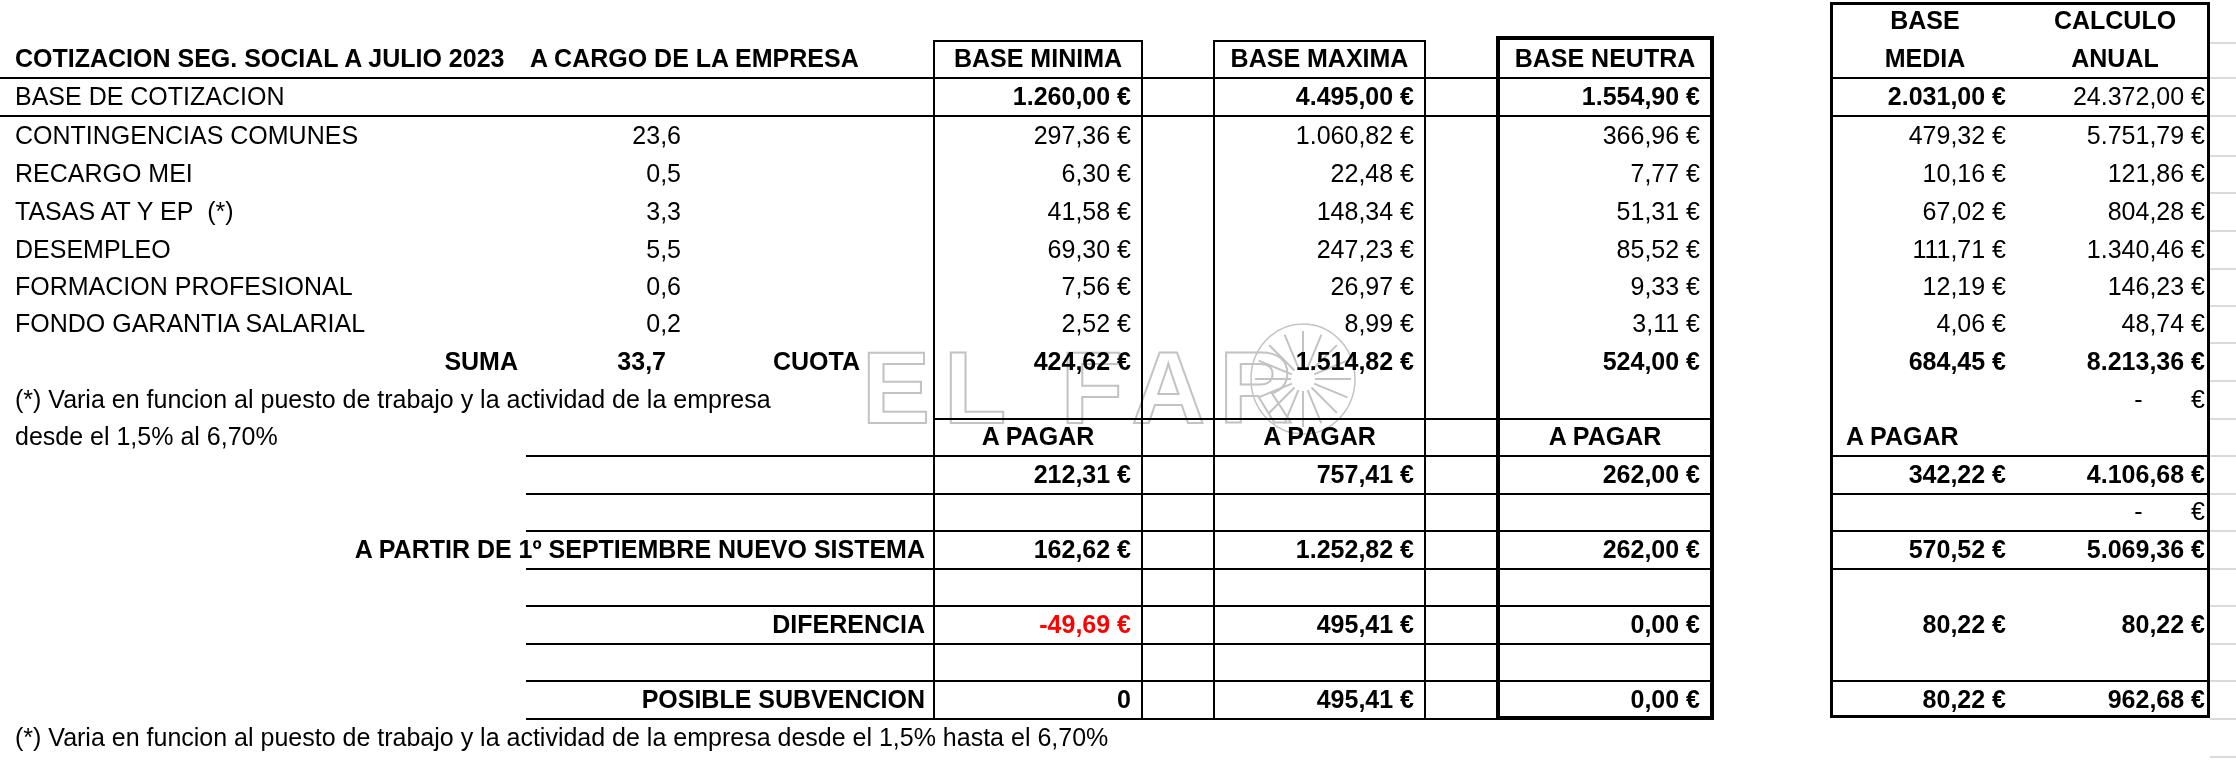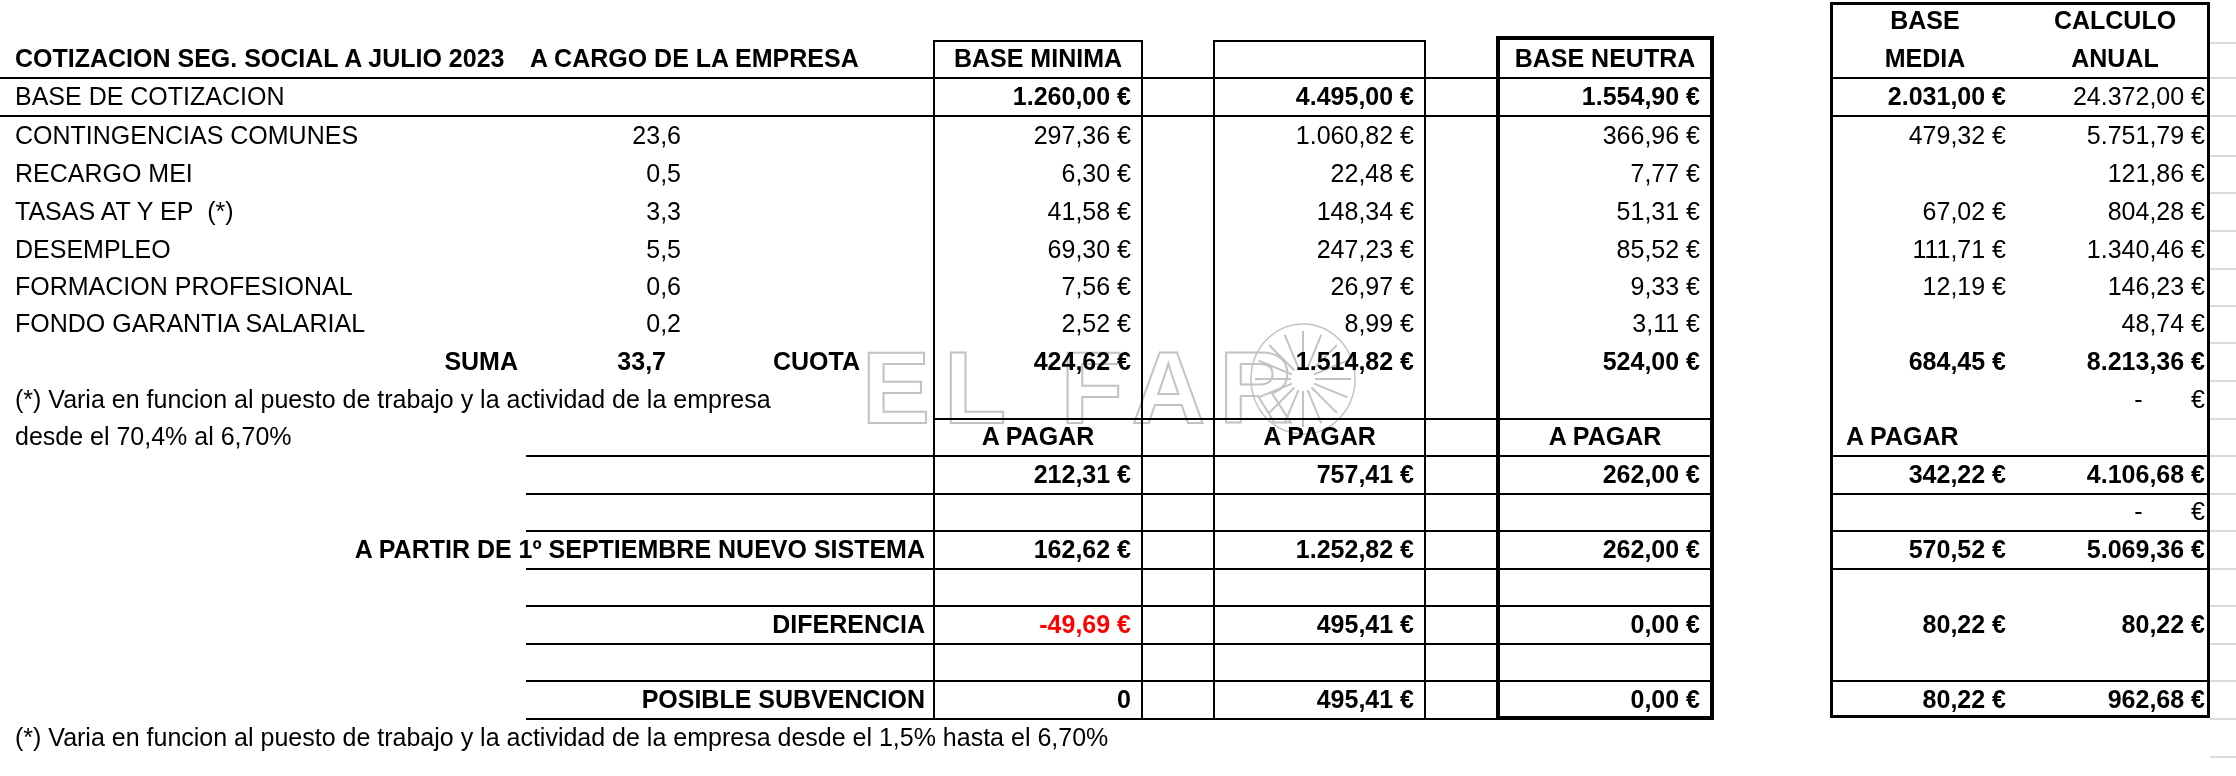--- a/index.html
+++ b/index.html
@@ -108,20 +108,21 @@
   <div class="fl" style="left:2210px;top:718px;width:26px;"></div>
   <div class="fl" style="left:2210px;top:756px;width:26px;"></div>
 
   <div id="grid">
 
     <div class="cell b ctr" style="grid-row:1;grid-column:10">BASE</div>
     <div class="cell b ctr" style="grid-row:1;grid-column:11">CALCULO</div>
     <div class="cell b lbl" style="grid-row:2;grid-column:1">COTIZACION SEG. SOCIAL A JULIO 2023</div>
     <div class="cell b" style="grid-row:2;grid-column:2/4;padding-left:4px">A CARGO DE LA EMPRESA</div>
     <div class="cell b ctr" style="grid-row:2;grid-column:4">BASE MINIMA</div>
+    <div class="cell b ctr" style="grid-row:2;grid-column:6">BASE MAXIMA</div>
     <div class="cell b ctr" style="grid-row:2;grid-column:8">BASE NEUTRA</div>
     <div class="cell b ctr" style="grid-row:2;grid-column:11">ANUAL</div>
     <div class="cell b ctr" style="grid-row:2;grid-column:10">MEDIA</div>
 
     <div class="cell lbl" style="grid-row:3;grid-column:1">BASE DE COTIZACION</div>
     <div class="cell b num" style="grid-row:3;grid-column:4">1.260,00 €</div>
     <div class="cell b num" style="grid-row:3;grid-column:6">4.495,00 €</div>
     <div class="cell b num" style="grid-row:3;grid-column:8">1.554,90 €</div>
     <div class="cell b numJ" style="grid-row:3;grid-column:10">2.031,00 €</div>
     <div class="cell numK" style="grid-row:3;grid-column:11">24.372,00 €</div>
@@ -132,20 +133,21 @@
     <div class="cell num" style="grid-row:4;grid-column:6">1.060,82 €</div>
     <div class="cell num" style="grid-row:4;grid-column:8">366,96 €</div>
     <div class="cell numJ" style="grid-row:4;grid-column:10">479,32 €</div>
     <div class="cell numK" style="grid-row:4;grid-column:11">5.751,79 €</div>
 
     <div class="cell lbl" style="grid-row:5;grid-column:1">RECARGO MEI</div>
     <div class="cell pct" style="grid-row:5;grid-column:2">0,5</div>
     <div class="cell num" style="grid-row:5;grid-column:4">6,30 €</div>
     <div class="cell num" style="grid-row:5;grid-column:6">22,48 €</div>
     <div class="cell num" style="grid-row:5;grid-column:8">7,77 €</div>
+    <div class="cell numJ" style="grid-row:5;grid-column:10">10,16 €</div>
     <div class="cell numK" style="grid-row:5;grid-column:11">121,86 €</div>
 
     <div class="cell lbl" style="grid-row:6;grid-column:1">TASAS AT Y EP&nbsp; (*)</div>
     <div class="cell pct" style="grid-row:6;grid-column:2">3,3</div>
     <div class="cell num" style="grid-row:6;grid-column:4">41,58 €</div>
     <div class="cell num" style="grid-row:6;grid-column:6">148,34 €</div>
     <div class="cell num" style="grid-row:6;grid-column:8">51,31 €</div>
     <div class="cell numJ" style="grid-row:6;grid-column:10">67,02 €</div>
     <div class="cell numK" style="grid-row:6;grid-column:11">804,28 €</div>
 
@@ -163,35 +165,36 @@
     <div class="cell num" style="grid-row:8;grid-column:6">26,97 €</div>
     <div class="cell num" style="grid-row:8;grid-column:8">9,33 €</div>
     <div class="cell numJ" style="grid-row:8;grid-column:10">12,19 €</div>
     <div class="cell numK" style="grid-row:8;grid-column:11">146,23 €</div>
 
     <div class="cell lbl" style="grid-row:9;grid-column:1">FONDO GARANTIA SALARIAL</div>
     <div class="cell pct" style="grid-row:9;grid-column:2">0,2</div>
     <div class="cell num" style="grid-row:9;grid-column:4">2,52 €</div>
     <div class="cell num" style="grid-row:9;grid-column:6">8,99 €</div>
     <div class="cell num" style="grid-row:9;grid-column:8">3,11 €</div>
+    <div class="cell numJ" style="grid-row:9;grid-column:10">4,06 €</div>
     <div class="cell numK" style="grid-row:9;grid-column:11">48,74 €</div>
 
     <div class="cell b rt" style="grid-row:10;grid-column:1">SUMA</div>
     <div class="cell b pct" style="grid-row:10;grid-column:2;padding-right:34px">33,7</div>
     <div class="cell b ctr" style="grid-row:10;grid-column:3">CUOTA</div>
     <div class="cell b num" style="grid-row:10;grid-column:4">424,62 €</div>
     <div class="cell b num" style="grid-row:10;grid-column:6">1.514,82 €</div>
     <div class="cell b num" style="grid-row:10;grid-column:8">524,00 €</div>
     <div class="cell b numJ" style="grid-row:10;grid-column:10">684,45 €</div>
     <div class="cell b numK" style="grid-row:10;grid-column:11">8.213,36 €</div>
 
     <div class="cell lbl" style="grid-row:11;grid-column:1/4">(*) Varia en funcion al puesto de trabajo y la actividad de la empresa</div>
     <div class="cell numK" style="grid-row:11;grid-column:11">-&nbsp;&nbsp;&nbsp;&nbsp;&nbsp;&nbsp;&nbsp;€</div>
 
-    <div class="cell lbl" style="grid-row:12;grid-column:1/4">desde el 70,4% al 6,70%</div>
+    <div class="cell lbl" style="grid-row:12;grid-column:1/4">desde el 1,5% al 6,70%</div>
     <div class="cell b ctr" style="grid-row:12;grid-column:4">A PAGAR</div>
     <div class="cell b ctr" style="grid-row:12;grid-column:6">A PAGAR</div>
     <div class="cell b ctr" style="grid-row:12;grid-column:8">A PAGAR</div>
     <div class="cell b apJ" style="grid-row:12;grid-column:10">A PAGAR</div>
 
     <div class="cell b num" style="grid-row:13;grid-column:4">212,31 €</div>
     <div class="cell b num" style="grid-row:13;grid-column:6">757,41 €</div>
     <div class="cell b num" style="grid-row:13;grid-column:8">262,00 €</div>
     <div class="cell b numJ" style="grid-row:13;grid-column:10">342,22 €</div>
     <div class="cell b numK" style="grid-row:13;grid-column:11">4.106,68 €</div>

